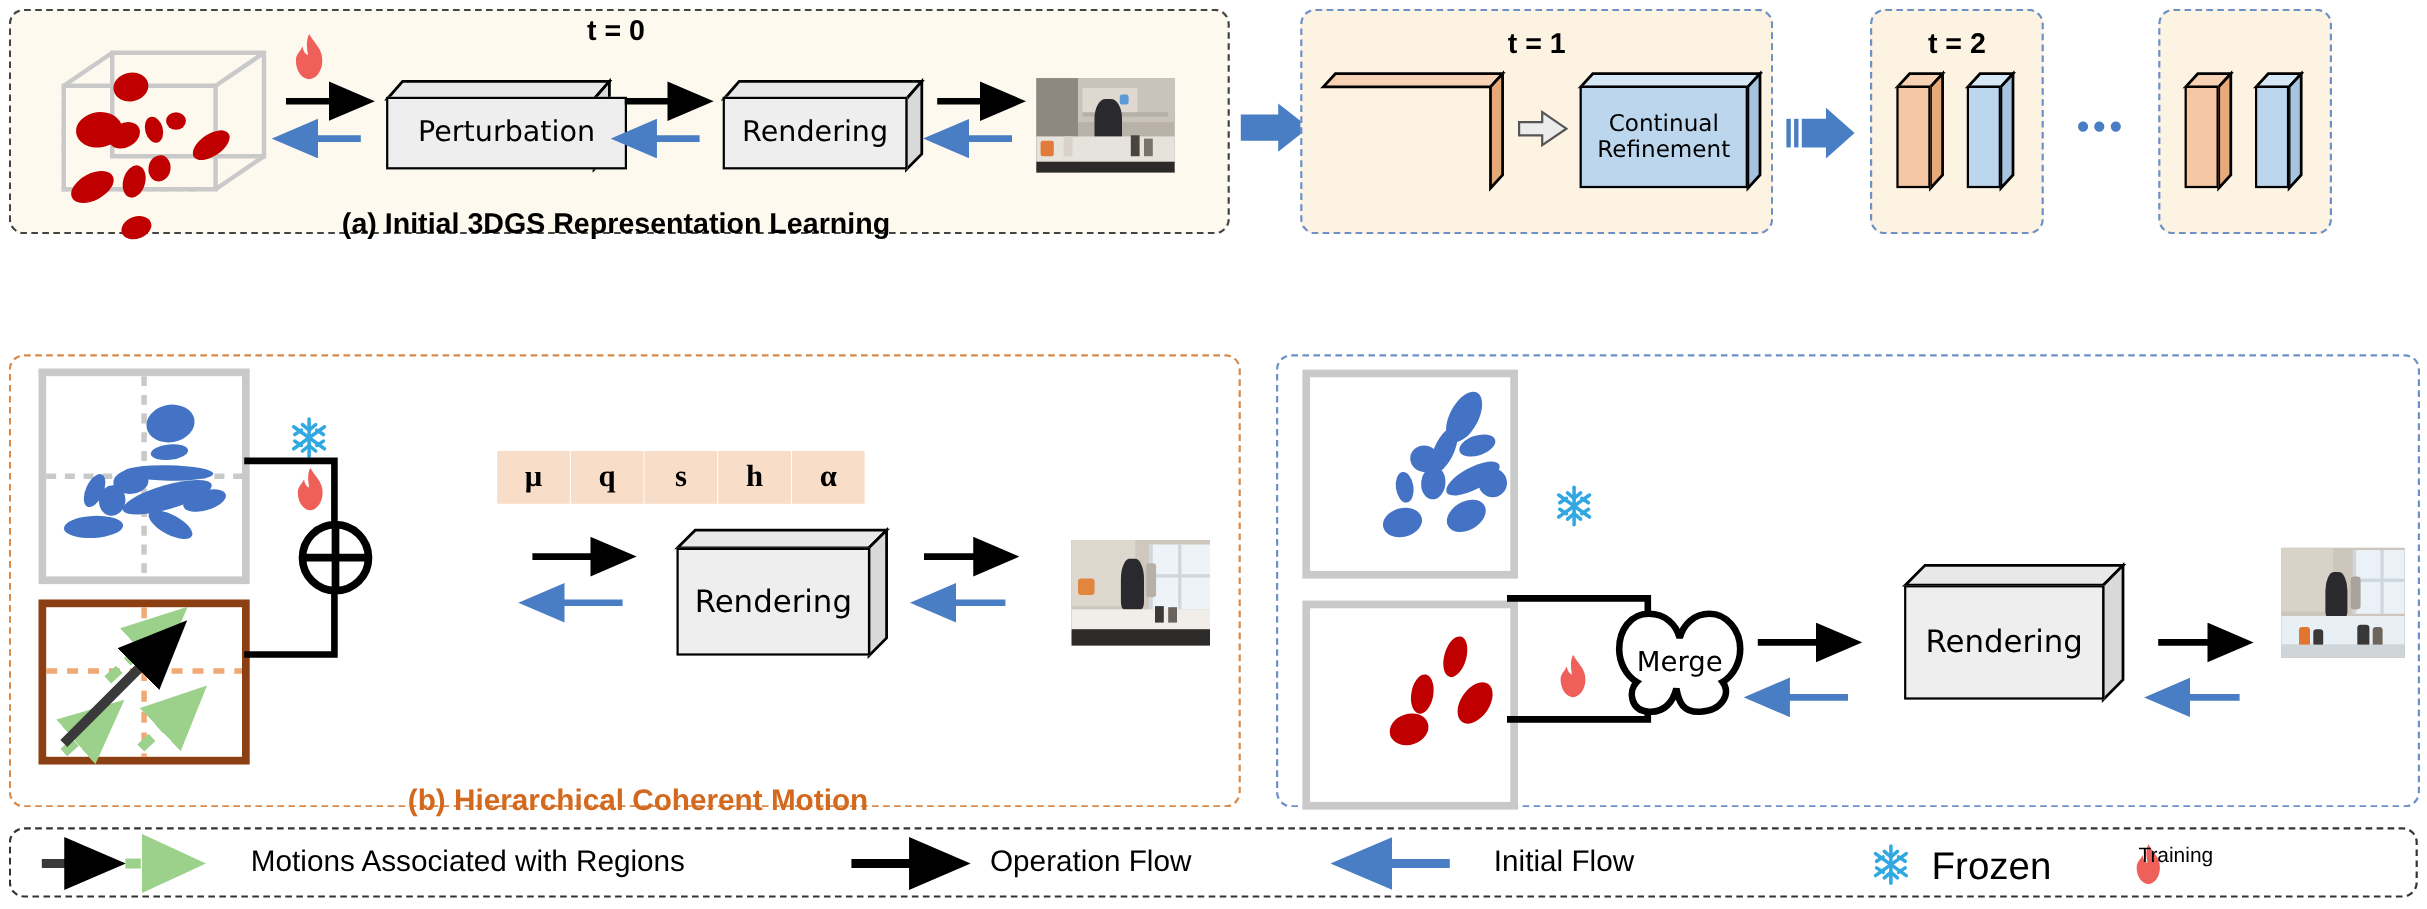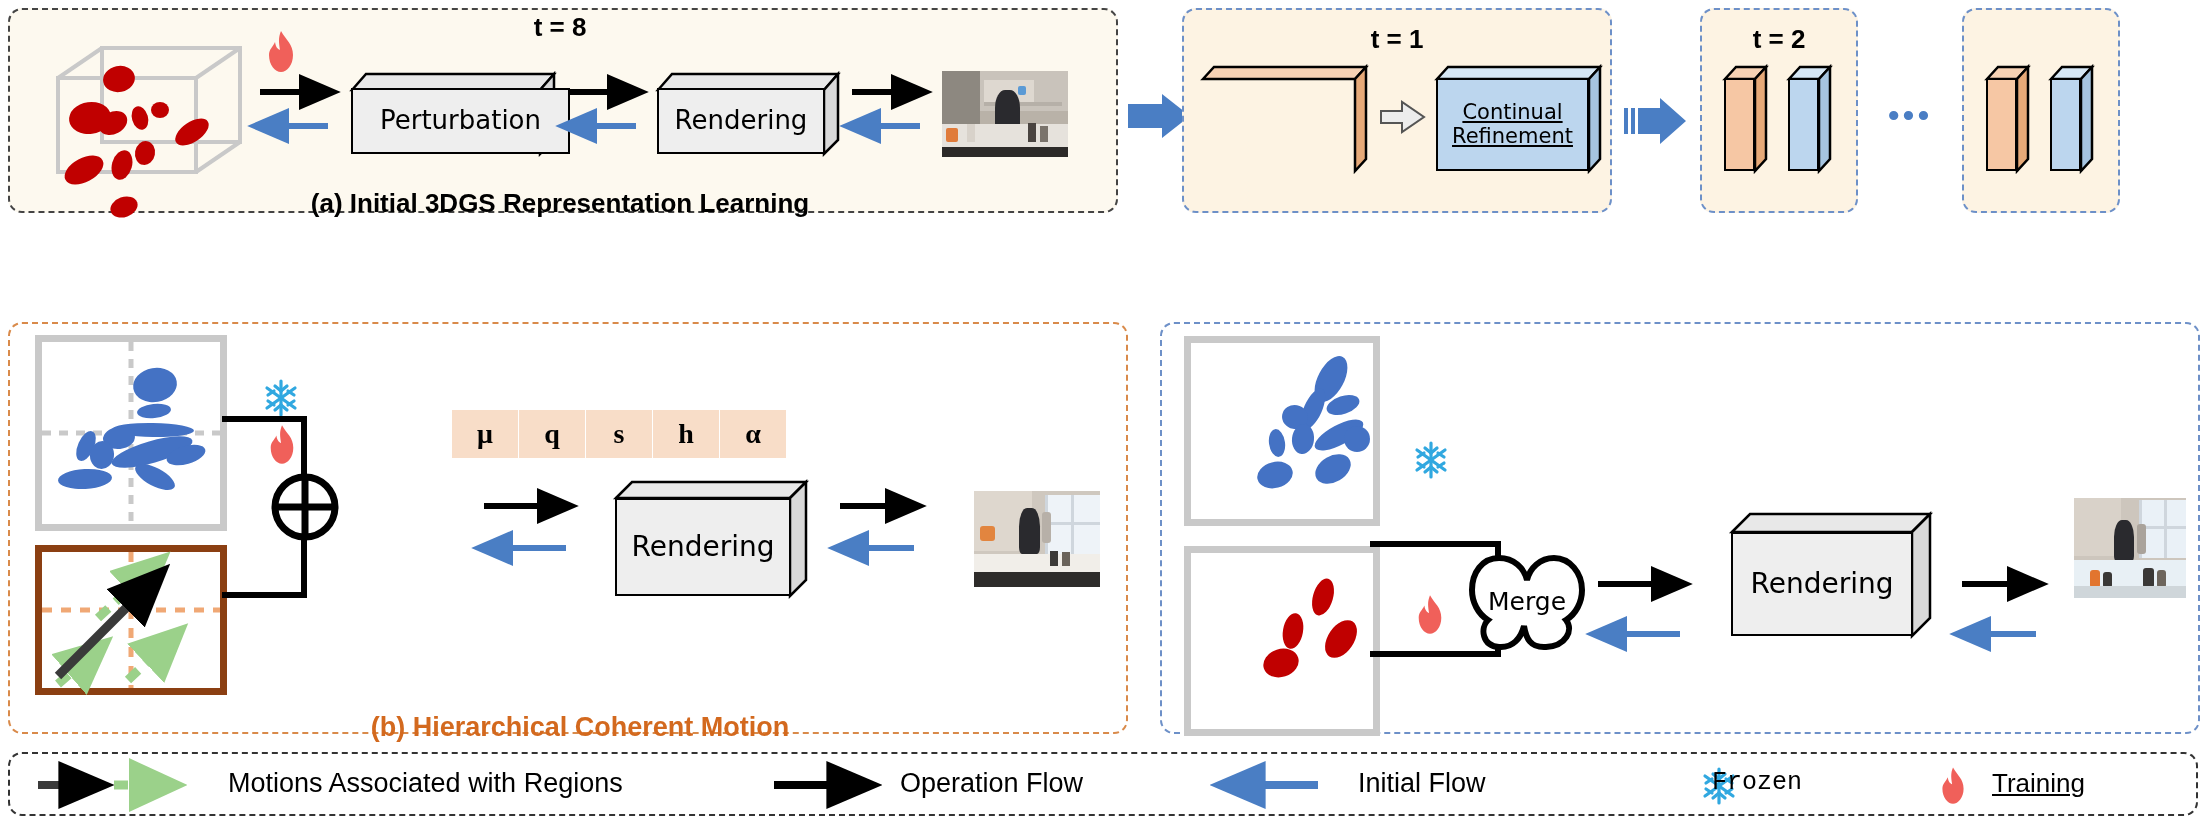--- a/index.html
+++ b/index.html
@@ -23,21 +23,21 @@
       border:2.5px solid #000;display:flex;align-items:center;justify-content:center;
       text-align:center;line-height:1.14;}
   .box3d .top{position:absolute;}
   .box-label{font-family:"DejaVu Sans",sans-serif;color:#000;font-weight:400;}
 
   
   .gbox .face{background:#eeeeee;}
   
   .obox .face{background:#f6c7a4;}
   
-  .bbox .face{background:#bcd6ee;text-decoration:underline;}
+  .bbox .face{background:#bcd6ee;}
 
   
   .tlabel{position:absolute;font-family:"Liberation Sans",sans-serif;font-weight:bold;color:#000;}
   .caption{position:absolute;font-family:"Liberation Sans",sans-serif;font-weight:bold;margin-top:22px;}
   .cap-black{color:#000;}
   .cap-orange{color:#d3691e;}
   .cap-blue{color:#3b75c4;}
 
   
   svg{display:block;overflow:visible;}
@@ -163,21 +163,21 @@
     <div class="floor" style="left:0;top:62%;width:100%;height:38%;background:#e6e2dc;"></div>
     <div class="obj" style="left:3%;top:66%;width:10%;height:16%;background:#e07b3a;border-radius:2px;"></div>
     <div class="obj" style="left:20%;top:62%;width:6%;height:20%;background:#d8d2ca;"></div>
     <div class="obj" style="left:68%;top:60%;width:7%;height:22%;background:#4a4440;"></div>
     <div class="obj" style="left:78%;top:64%;width:6%;height:18%;background:#7a736b;"></div>
     <div class="floor" style="left:0;top:88%;width:100%;height:12%;background:#2c2a28;"></div>
   </div>
 
   <div class="caption cap-black" style="left:210px;top:166px;width:700px;text-align:center;font-size:26px;">(a) Initial 3DGS Representation Learning</div>
 
-  <div class="tlabel" style="left:470px;top:12px;width:180px;text-align:center;font-size:26px;">t = 8</div>
+  <div class="tlabel" style="left:470px;top:12px;width:180px;text-align:center;font-size:26px;">t = 0</div>
 
   <svg class="abs" style="left:1128px;top:92px;width:72px;height:52px;">
     <path d="M0,12 L34,12 L34,2 L62,24 L34,46 L34,36 L0,36 Z" fill="#4a7ec4"></path>
   </svg>
 
   <div class="panel panel-t" style="left:1182px;top:8px;width:430px;height:205px;"></div>
 
   <div class="tlabel" style="left:1282px;top:24px;width:230px;text-align:center;font-size:26px;">t = 1</div>
 
   <div class="box3d obox" style="left:1200px;top:63px;width:168px;height:110px;">
@@ -496,23 +496,23 @@
           <line x1="25" y1="8" x2="19" y2="13"></line>
         <line x1="13" y1="32" x2="19" y2="27"></line>
           <line x1="25" y1="32" x2="19" y2="27"></line>
         <line x1="6" y1="17" x2="12" y2="13"></line>
           <line x1="32" y1="23" x2="26" y2="27"></line>
         <line x1="6" y1="23" x2="12" y2="27"></line>
           <line x1="32" y1="17" x2="26" y2="13"></line>
       </g>
     </svg>
   </div>
-  <div class="legtext" style="left:1712px;top:768px;font-size:25px;font-family:Liberation Mono, monospace;">Frozen</div>
+  <div class="legtext" style="left:1756px;top:768px;font-size:35px;">Frozen</div>
 
   <div class="abs" style="left:1938px;top:766px;">
     <svg width="30" height="40" viewBox="0 0 34 44">
       <path d="M17,1 C22,10 29,14 29,25 C29,35 23,42 17,42 C11,42 5,35 5,25
                C5,19 9,17 11,12 C12,18 14,19 16,20 C15,13 14,8 17,1 Z" fill="#f0605a"></path>
     </svg>
   </div>
-  <div class="legtext" style="left:1992px;top:768px;font-size:26px;text-decoration:underline;">Training</div>
+  <div class="legtext" style="left:1944px;top:768px;font-size:19px;">Training</div>
 
 </div>
 
 </body></html>

